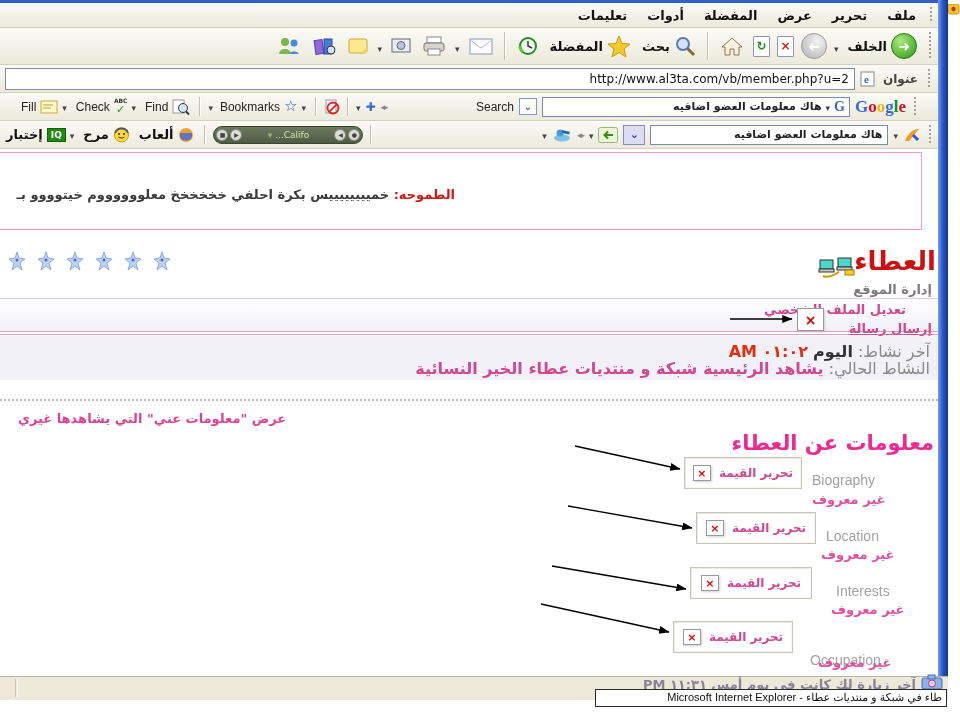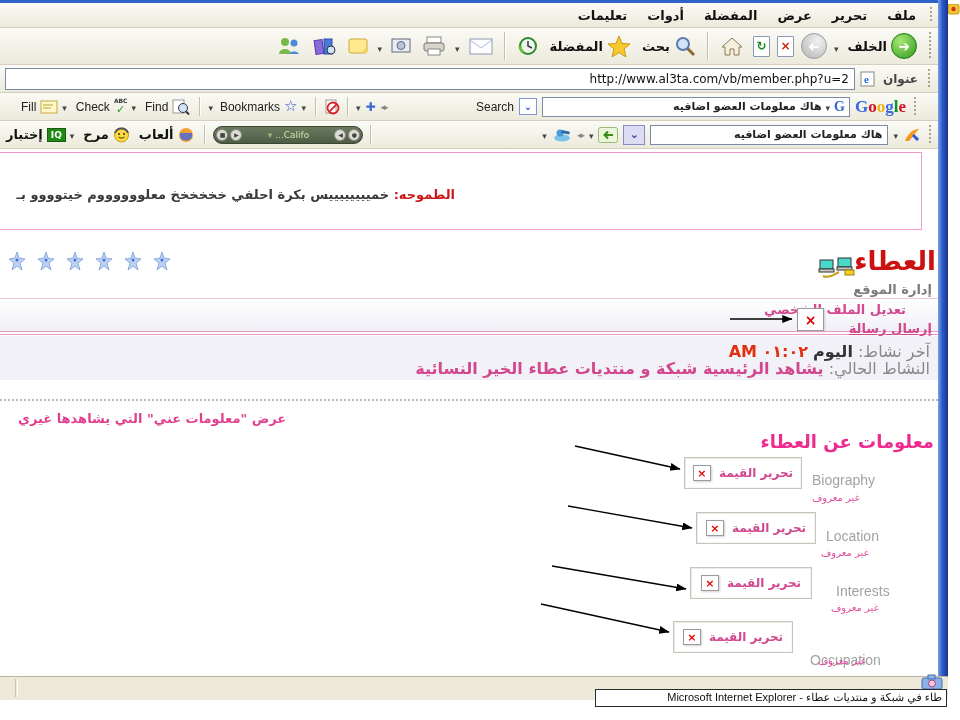--- a/index.html
+++ b/index.html
@@ -88,28 +88,28 @@
   #send-message{position:absolute;right:28px;top:321px;font-size:13px;font-weight:bold;color:#d2488e;text-decoration:underline;z-index:2}
   .pinkline{position:absolute;left:0;width:938px;height:1px;background:#e89cc2}
   #band2{position:absolute;left:0;top:336px;width:938px;height:44px;background:#f2f1f7}
   .actline{position:absolute;right:30px;direction:rtl;white-space:nowrap;font-size:16px}
   .actline .lab{color:#8a8a8a}
   #act1 .day{color:#333;font-weight:bold}
   #act1 .time{color:#e03010;font-weight:bold}
   #act2 .val{color:#d2488e;font-weight:bold}
   #dotsep{position:absolute;left:0;top:399px;width:938px;border-top:2px dotted #bcbcbc}
   #view-about{position:absolute;left:18px;top:411px;direction:rtl;white-space:nowrap;font-size:13px;font-weight:bold;color:#e0408e}
-  #info-heading{position:absolute;right:26px;top:431px;font-size:18px;font-weight:bold;color:#ee2a90}
+  #info-heading{position:absolute;right:26px;top:431px;font-size:21px;font-weight:bold;color:#ee2a90}
 
   .editbox{position:absolute;height:32px;background:#fff;border:1px solid #c8c4bc;box-shadow:1px 1px 0 #eceae4 inset,-1px -1px 0 #f8f6f2 inset;
     display:flex;align-items:center;justify-content:center;gap:8px;direction:rtl}
   .editbox .etext{font-size:12px;font-weight:bold;color:#d2488e;white-space:nowrap}
   .editbox .xbox{width:18px;height:16px;font-size:11px}
   .flabel{position:absolute;font-size:14px;color:#a2a2a2;font-family:"Liberation Sans",sans-serif;white-space:nowrap}
-  .fvalue{position:absolute;font-size:10px;font-weight:normal;color:#e0509f;white-space:nowrap;direction:rtl}
+  .fvalue{position:absolute;font-size:13px;font-weight:bold;color:#e0509f;white-space:nowrap;direction:rtl}
 
   #arrows{position:absolute;left:0;top:0;width:960px;height:720px;pointer-events:none;z-index:2}
 
   #last-visit{position:absolute;right:44px;top:677px;direction:rtl;white-space:nowrap;font-size:13px;font-weight:bold;color:#8a8296;z-index:5}
   #camera-icon{position:absolute;left:921px;top:674px;z-index:5}
   #taskbar{position:absolute;left:0;top:676px;width:948px;height:24px;background:#ece9d8;border-top:1px solid #b8b4a0;z-index:4}
   #task-divider{position:absolute;left:15px;top:679px;height:18px;width:3px;border-left:1px solid #c8c4b0;border-right:1px solid #fdfcf8;z-index:5}
   #title-box{position:absolute;left:595px;top:689px;width:352px;height:18px;background:#fff;border:1px solid #2a2a2a;
     direction:rtl;white-space:nowrap;overflow:hidden;font-size:11px;color:#111;padding:1px 4px 0 4px;z-index:6;font-family:"Liberation Sans",sans-serif}
   #below-task{position:absolute;left:0;top:700px;width:960px;height:20px;background:#fff;z-index:3}
@@ -440,20 +440,21 @@
     </defs>
     <line x1="730" y1="319" x2="792" y2="319" stroke="#000" stroke-width="1.3" marker-end="url(#ah)"></line>
     <line x1="575" y1="446" x2="680" y2="469" stroke="#000" stroke-width="1.3" marker-end="url(#ah)"></line>
     <line x1="568" y1="506" x2="692" y2="528" stroke="#000" stroke-width="1.3" marker-end="url(#ah)"></line>
     <line x1="552" y1="566" x2="686" y2="589" stroke="#000" stroke-width="1.3" marker-end="url(#ah)"></line>
     <line x1="541" y1="604" x2="669" y2="632" stroke="#000" stroke-width="1.3" marker-end="url(#ah)"></line>
   </svg>
 
   <div id="taskbar"></div>
   <div id="task-divider"></div>
+  <div id="last-visit">آخر زيارة لك كانت في يوم أمس ١١:٣١ PM</div>
   <div id="camera-icon">
     <svg width="22" height="16">
         <rect x="1" y="4" width="20" height="11" rx="2" fill="#8ab4e8" stroke="#4a6ab0"></rect>
         <rect x="7" y="1" width="7" height="4" fill="#8ab4e8" stroke="#4a6ab0"></rect>
         <circle cx="11" cy="9.5" r="3.5" fill="#f4c4e0" stroke="#a04a80"></circle>
       </svg>
   </div>
   <div id="title-box">طاء في شبكة و منتديات عطاء - Microsoft Internet Explorer</div>
   <div id="below-task"></div>
 

